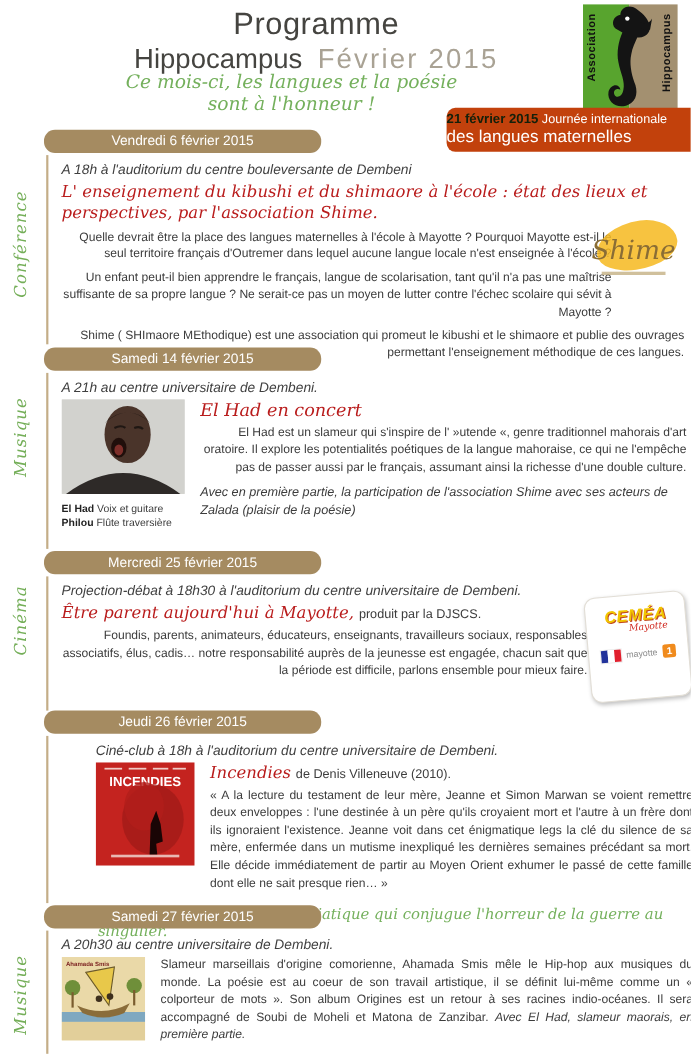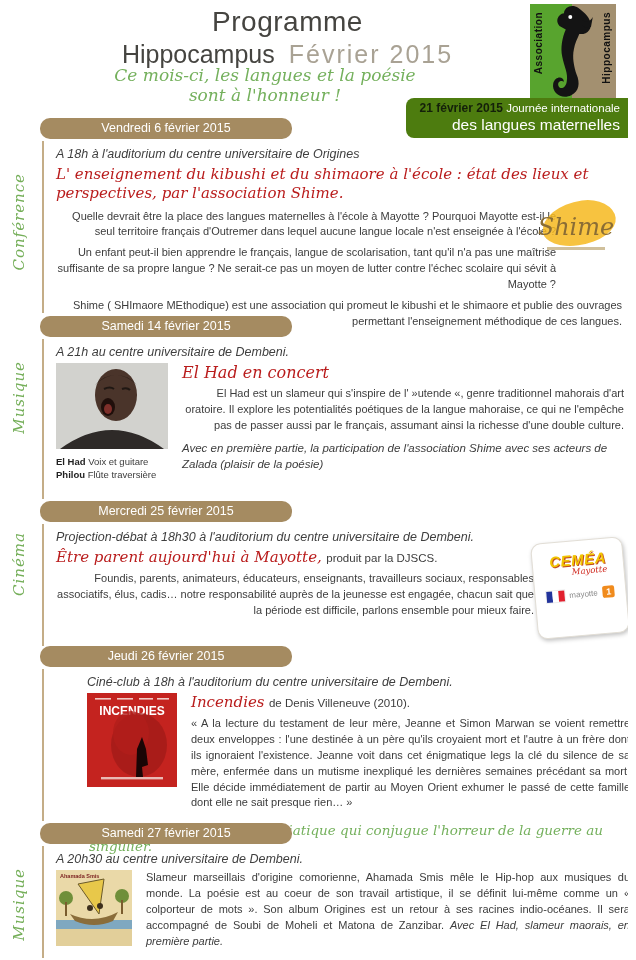--- a/index.html
+++ b/index.html
@@ -14,22 +14,22 @@
            font-family:"DejaVu Serif",serif;font-style:italic;font-size:17px;
            color:#74b05c;line-height:1.15;}
   .logo{position:absolute;right:12px;top:4px;width:86px;height:96px;}
   .logo .half-green{position:absolute;left:0;top:0;width:42px;height:96px;background:#58a42e;}
   .logo .half-tan{position:absolute;right:0;top:0;width:44px;height:96px;background:#a39070;}
   .logo .vtxt{position:absolute;writing-mode:vertical-rl;transform:rotate(180deg);
               font-size:10px;font-weight:bold;color:#111;letter-spacing:.5px;top:8px;}
   .logo .vtxt.assoc{left:3px;}
   .logo .vtxt.hippo{right:4px;}
   .logo svg{position:absolute;left:16px;top:-2px;}
-  .banner{position:absolute;right:0;top:98px;width:222px;height:40px;background:#4d7c0f;
-          border-radius:8px 0 0 8px;padding:3px 8px 0 0;box-sizing:border-box;text-align:right;}
+  .banner{position:absolute;right:0;top:98px;width:222px;height:40px;background:#c2410c;
+          border-radius:8px 0 0 8px;padding:3px 8px 0 0;box-sizing:border-box;}
   .banner .l1{font-size:11.5px;color:#fff;}
   .banner .l1 b{color:#14200a;font-size:12px;}
   .banner .l2{font-size:15.5px;color:#fff;margin-top:1px;}
   
   .section{position:absolute;left:8px;width:622px;}
   .date-bar{margin-left:32px;width:252px;height:21px;line-height:21px;background:#a58b61;
             border-radius:10px;color:#fff;text-align:center;font-size:12.5px;}
   .sec-body{position:relative;margin-left:34px;margin-top:2px;border-left:2px solid #c4ad87;
             padding-left:12px;padding-top:4px;box-sizing:border-box;}
   .cat{position:absolute;left:-34px;writing-mode:vertical-rl;transform:rotate(180deg);
@@ -125,21 +125,21 @@
       <b>21 février 2015</b>
       <span>Journée internationale</span>
     </div>
     <div class="l2">des langues maternelles</div>
   </div>
 
   <div class="section" id="s1">
     <div class="date-bar">Vendredi 6 février 2015</div>
     <div class="sec-body">
       <span class="cat">Conférence</span>
-      <div class="venue">A 18h à l'auditorium du centre universitaire de Origines</div>
+      <div class="venue">A 18h à l'auditorium du centre bouleversante de Dembeni</div>
       <div class="cursive title-cursive">L' enseignement du kibushi et du shimaore à l'école : état des lieux et perspectives, par l'association Shime.</div>
       <p class="body-txt body-narrow">Quelle devrait être la place des langues maternelles à l'école à Mayotte ? Pourquoi Mayotte est-il le seul territoire français d'Outremer dans lequel aucune langue locale n'est enseignée à l'école ?</p>
       <p class="body-txt body-narrow">Un enfant peut-il bien apprendre le français, langue de scolarisation, tant qu'il n'a pas une maîtrise suffisante de sa propre langue ? Ne serait-ce pas un moyen de lutter contre l'échec scolaire qui sévit à Mayotte ?</p>
       <p class="body-txt body-wide">Shime ( SHImaore MEthodique) est une association qui promeut le kibushi et le shimaore et publie des ouvrages permettant l'enseignement méthodique de ces langues.</p>
       <div class="shime-logo">
         <div class="shime-blob"></div>
         <div class="shime-word">Shime</div>
         <div class="shime-tag"></div>
       </div>
     </div>

